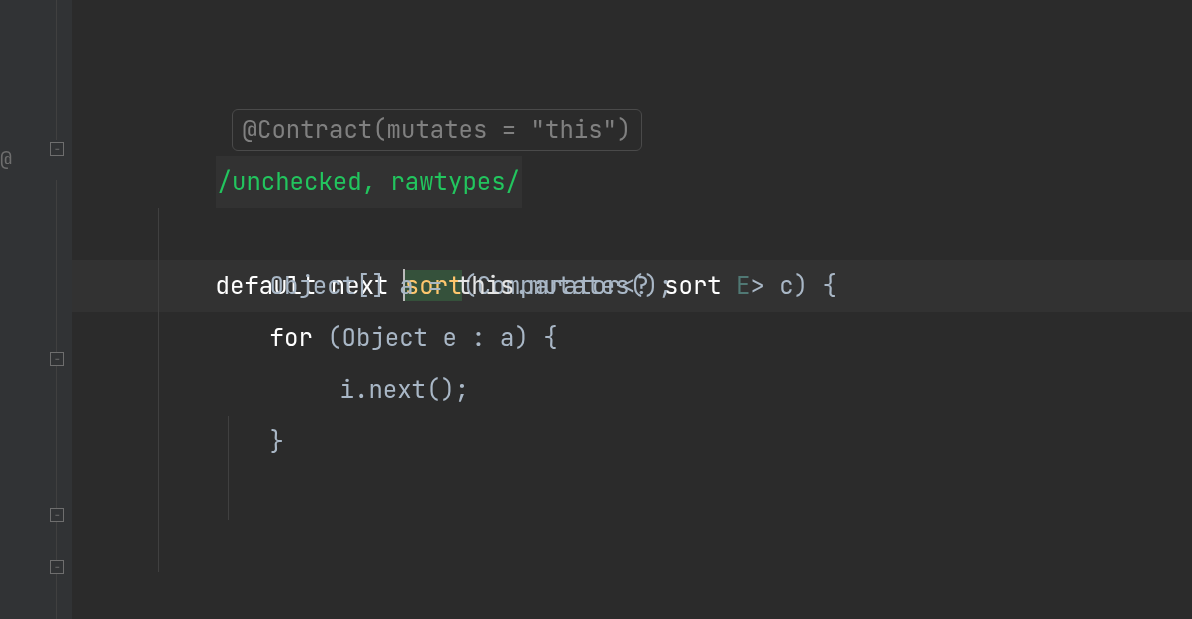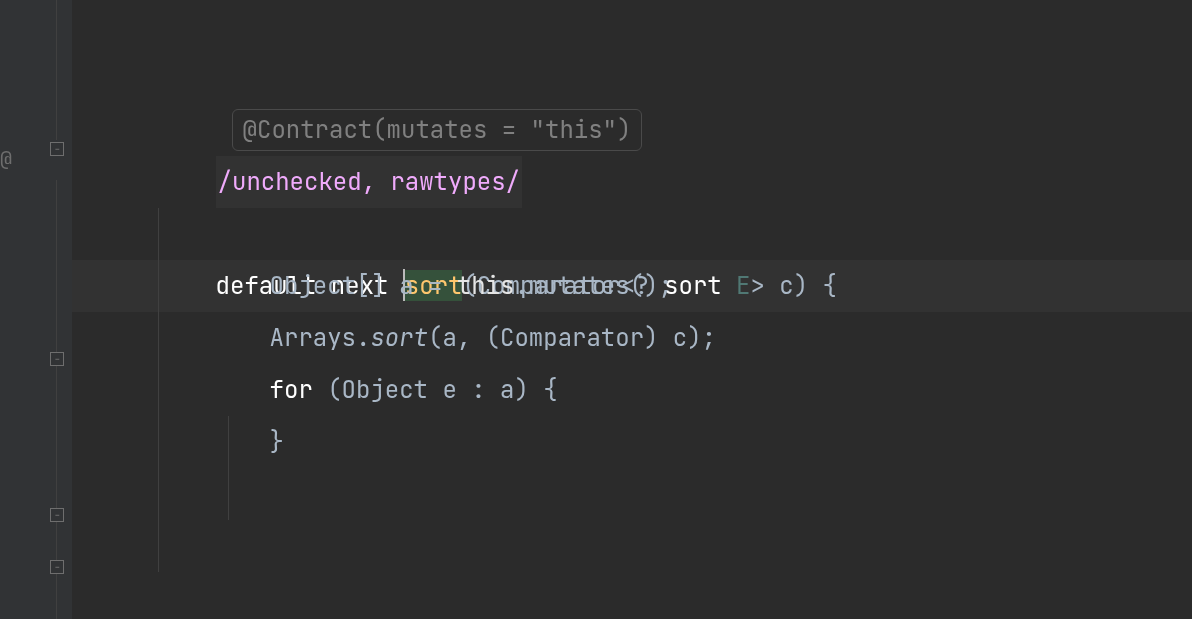--- a/index.html
+++ b/index.html
@@ -67,21 +67,21 @@
   display:inline-block;
   border:1px solid #4a4a4a;
   border-radius:6px;
   padding:0 10px;
   line-height:40px;
   margin-top:4px;
   color:#808080;
 }
 .suppress-row {
   background:#323232;
-  color:#f0abfc;
+  color:#22c55e;
   display:inline-block;
   padding:0 2px;
 }
 .current-line {
   position:absolute;
   left:0; right:0;
   height:52px;
   background:#323232;
   z-index:-1;
 }
@@ -134,29 +134,29 @@
 
   <div class="row" style="padding-left:86px;">
     <div class="current-line"></div>
     <span class="kw">default</span> <span class="kw">next</span> <span class="cursor"></span><span class="method-decl method-hl">sort</span><span>(Comparator&lt;</span><span>?</span> <span class="kw">sort</span> <span class="generic">E</span><span>&gt; c) {</span>
   </div>
 
   <div class="row indent1">
     <span>Object[] a = </span><span class="thiskw">this</span><span>.mutates();</span>
   </div>
 
-  <div class="row indent1">
-    <span>Arrays.</span><span class="ital">sort</span><span>(a, (Comparator) c);</span>
-  </div>
 
 
   <div class="row indent1">
     <span class="kw">for</span><span> (Object e : a) {</span>
   </div>
 
+  <div class="row indent2">
+    <span>i.next();</span>
+  </div>
 
 
   <div class="row indent1">
     <span>}</span>
   </div>
 
   <div class="row" style="padding-left:86px;">
     
   </div>
 

